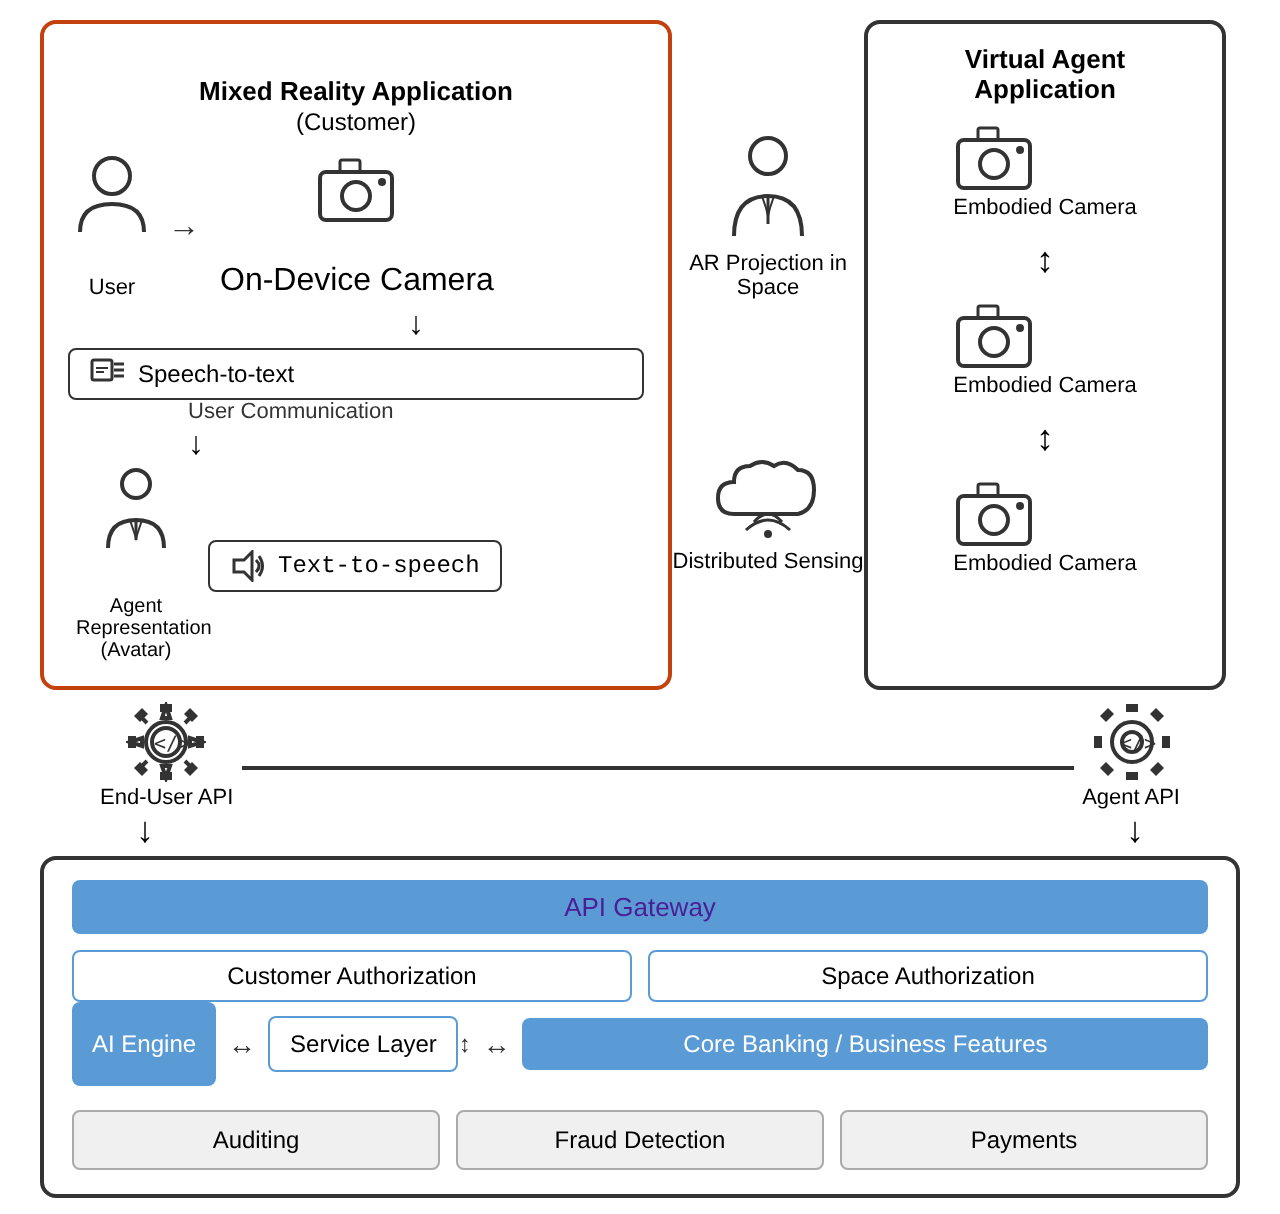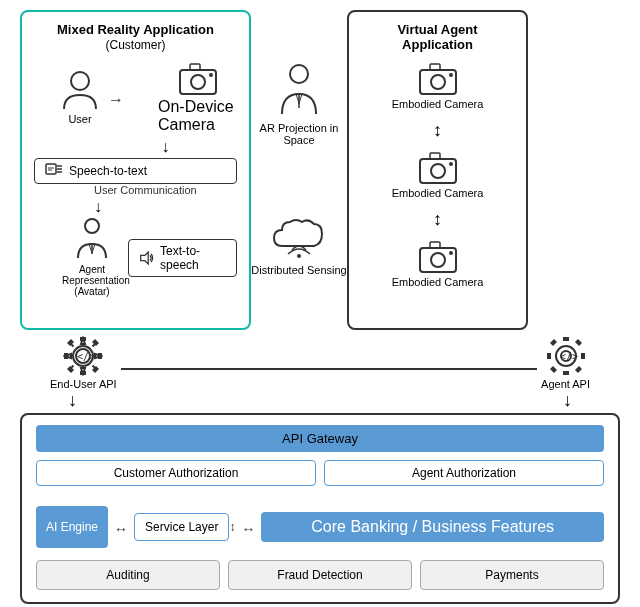--- a/index.html
+++ b/index.html
@@ -11,24 +11,24 @@
       display: flex;
       align-items: center;
       justify-content: center;
     }
     .diagram-container {
       width: 620px;
       padding: 10px;
       position: relative;
     }
     .box-mixed-reality {
-      border: 2px solid #14b8a6;
+      border: 2px solid #c2410c;
       border-radius: 8px;
-      padding: 10px 12px 12px;
-      width: 231px;
+      padding: 26px 12px 12px;
+      width: 316px;
       position: relative;
       min-height: 320px;
     }
     .box-virtual-agent {
       border: 2px solid #333;
       border-radius: 8px;
       padding: 10px 12px 12px;
       width: 181px;
       position: relative;
       min-height: 320px;
@@ -43,22 +43,21 @@
       display: flex;
       align-items: center;
       gap: 6px;
       margin-left: 4px;
     }
     .icon-label {
       display: flex;
       flex-direction: column;
       align-items: center;
       font-size: 11px;
-      gap: 2px;
-      margin-left: 24px;
+      gap: 20px;
     }
     .arrow-right {
       font-size: 16px;
       color: #333;
       margin: 0 4px;
     }
     .speech-box {
       border: 1.5px solid #333;
       border-radius: 4px;
       padding: 4px 10px;
@@ -109,21 +108,21 @@
     
     .va-content {
       display: flex;
       flex-direction: column;
       align-items: center;
       gap: 10px;
     }
     .cam-item {
       display: flex;
       flex-direction: column;
-      align-items: center;
+      align-items: flex-start;
       font-size: 11px;
       gap: 2px;
     }
     
     svg { display: block; }
 
     
     .cloud-section {
       border: 2px solid #333;
       border-radius: 8px;
@@ -132,31 +131,31 @@
       position: relative;
     }
     .cloud-title {
       font-weight: bold;
       font-size: 14px;
       text-align: center;
       margin-bottom: 10px;
     }
     .api-gateway-bar {
       background: #5b9bd5;
-      color: #000000;
+      color: #4c1d95;
       text-align: center;
       padding: 6px;
       border-radius: 4px;
       font-size: 13px;
       margin-bottom: 8px;
     }
     .auth-row {
       display: flex;
       gap: 8px;
-      margin-bottom: 20px;
+      margin-bottom: 0;
     }
     .auth-box {
       flex: 1;
       border: 1.5px solid #5b9bd5;
       border-radius: 4px;
       text-align: center;
       padding: 5px;
       font-size: 12px;
       background: #fff;
     }
@@ -180,21 +179,21 @@
       padding: 6px 10px;
       font-size: 12px;
       white-space: nowrap;
       background: #fff;
     }
     .core-banking-box {
       background: #5b9bd5;
       color: #fff;
       border-radius: 4px;
       padding: 6px 8px;
-      font-size: 16px;
+      font-size: 12px;
       flex: 1;
       text-align: center;
     }
     .double-arrow {
       font-size: 14px;
       color: #333;
     }
     .bottom-row {
       display: flex;
       gap: 8px;
@@ -301,21 +300,21 @@
             <polygon points="15,26 21,26 19,32 18,35 17,32" fill="none" stroke="#333" stroke-width="1"></polygon>
           </svg>
           <span style="font-size:10px;text-align:center;max-width:60px;">Agent Representation (Avatar)</span>
         </div>
         <div class="tts-box">
           <svg width="18" height="16" viewBox="0 0 18 16">
             <polygon points="2,5 7,5 11,1 11,15 7,11 2,11" fill="none" stroke="#333" stroke-width="1.5"></polygon>
             <path d="M13,5 Q16,8 13,11" fill="none" stroke="#333" stroke-width="1.5"></path>
             <path d="M14.5,3 Q18,8 14.5,13" fill="none" stroke="#333" stroke-width="1.5"></path>
           </svg>
-          <span style="font-size:12px;">Text-to-speech</span>
+          <span style="font-size:12px;font-family:Liberation Mono, monospace;">Text-to-speech</span>
         </div>
       </div>
 
     </div>
 
     <div class="middle-col">
       <div class="mid-item">
 
         <svg width="50" height="54" viewBox="0 0 50 54">
           <circle cx="25" cy="10" r="9" fill="none" stroke="#333" stroke-width="2"></circle>
@@ -432,21 +431,21 @@
 
     <div class="api-gateway-bar">
       <span>API Gateway</span>
     </div>
 
     <div class="auth-row">
       <div class="auth-box">
         <span>Customer Authorization</span>
       </div>
       <div class="auth-box">
-        <span>Agent Authorization</span>
+        <span>Space Authorization</span>
       </div>
     </div>
 
     <div class="engine-row">
       <div class="ai-engine-box">
         <span>AI Engine</span>
       </div>
       <span class="double-arrow">↔</span>
       <div class="service-layer-col">
         <div class="service-layer-box">

